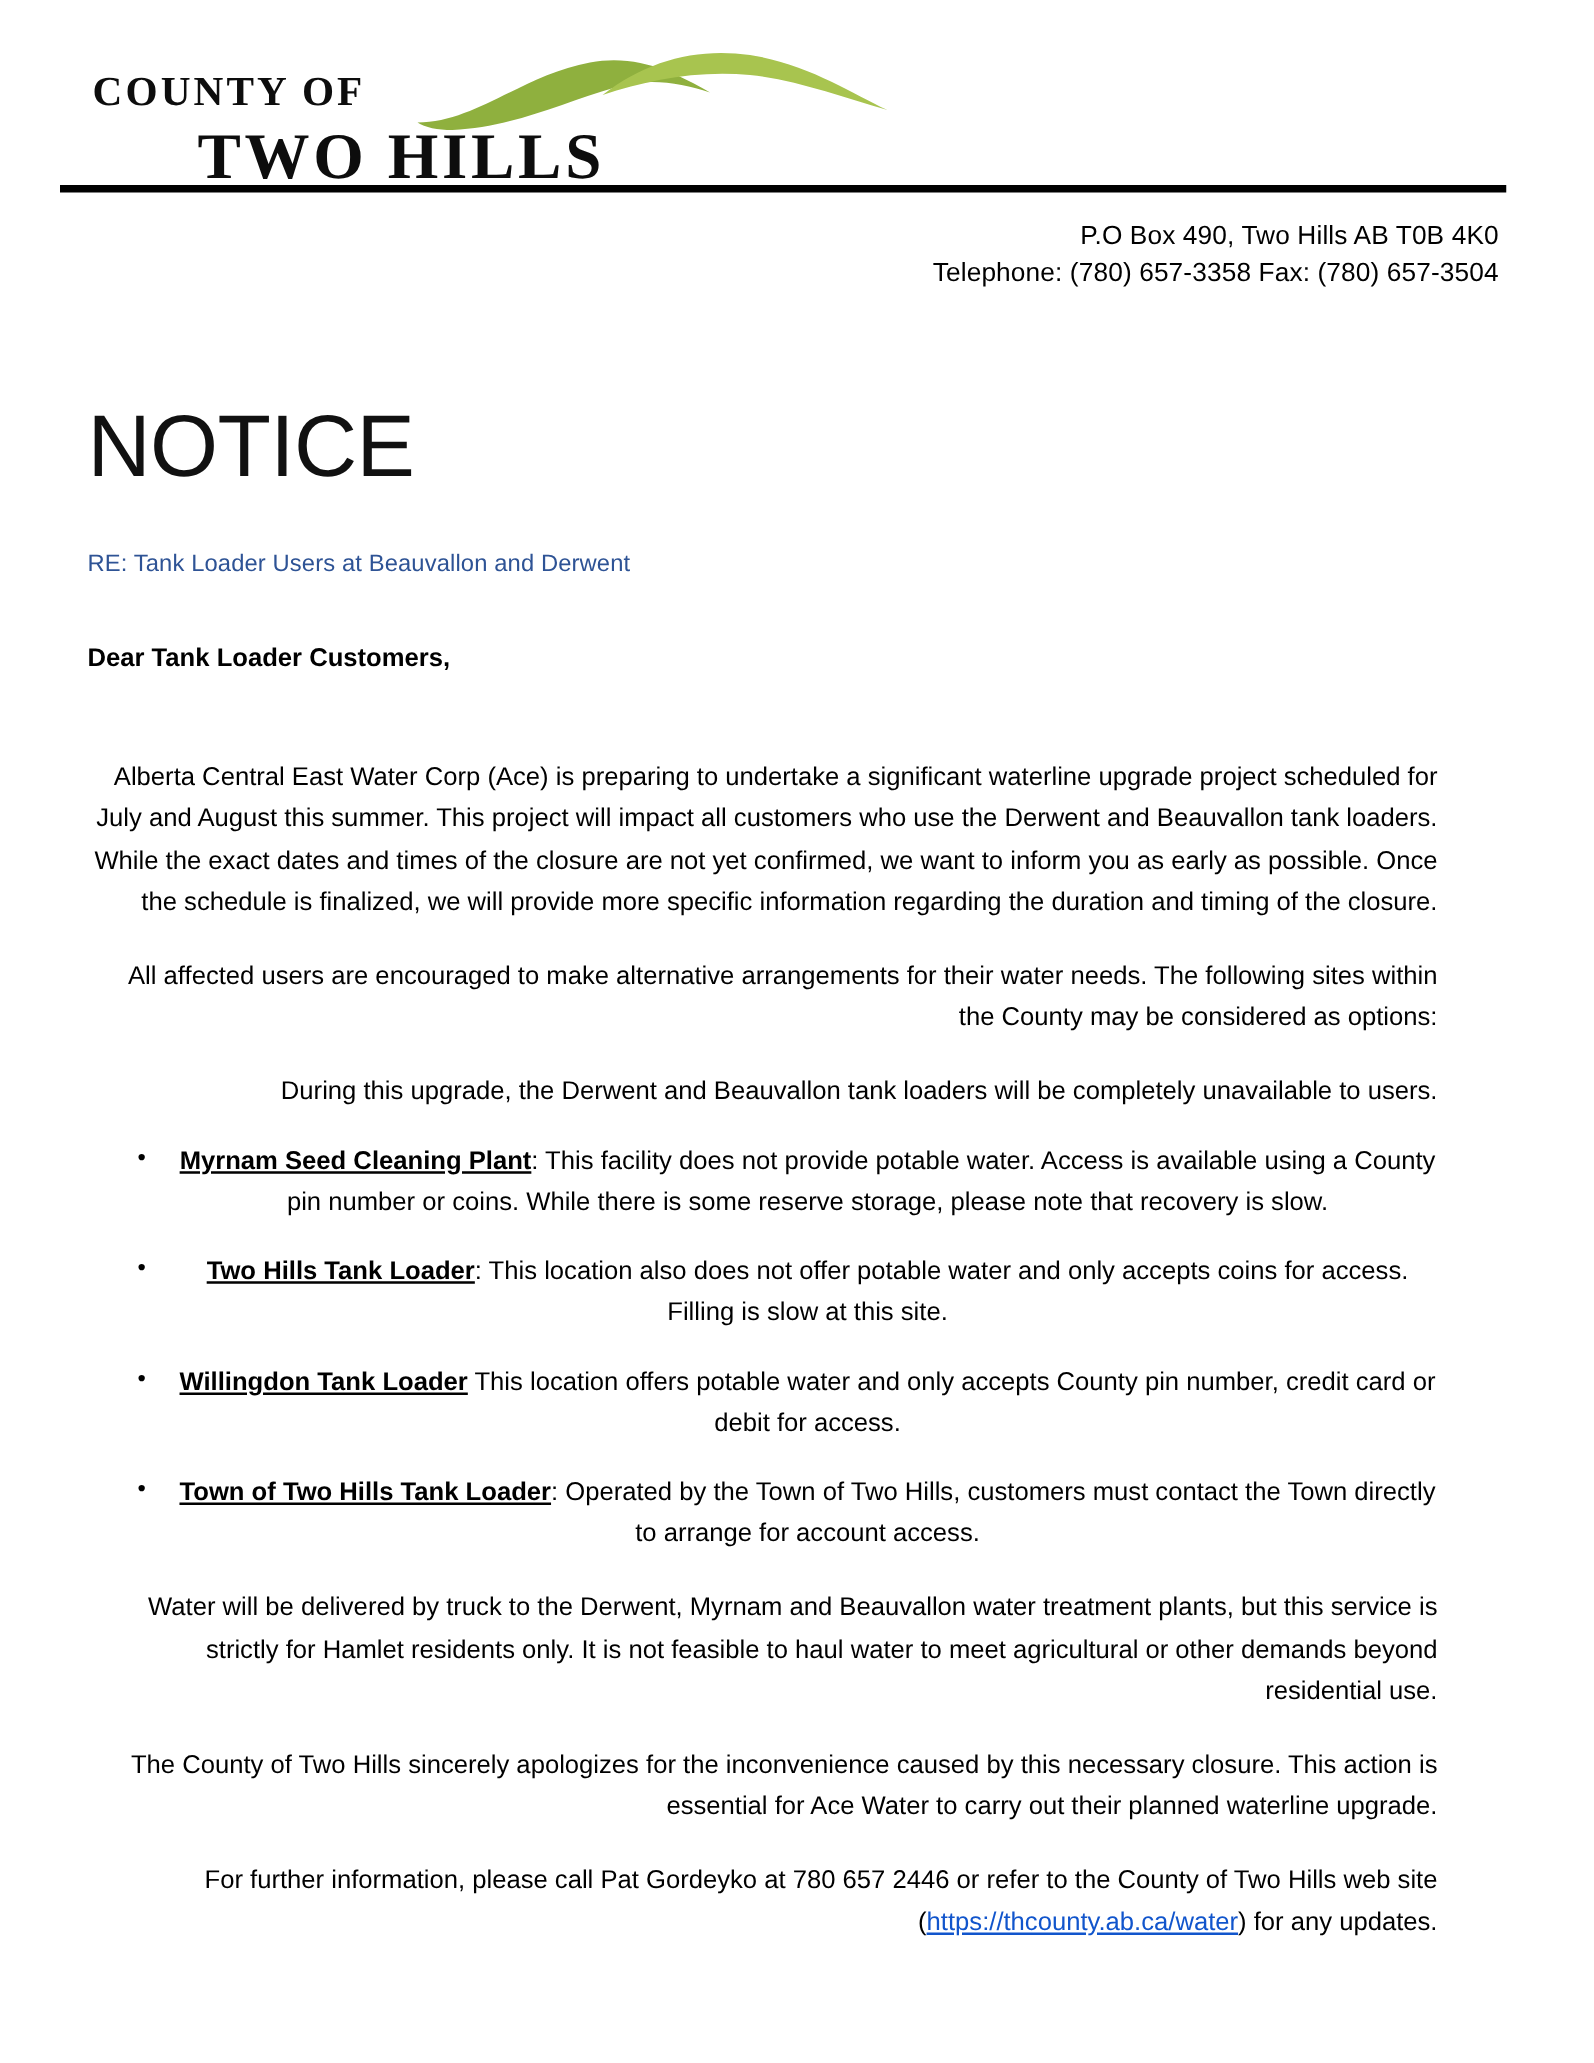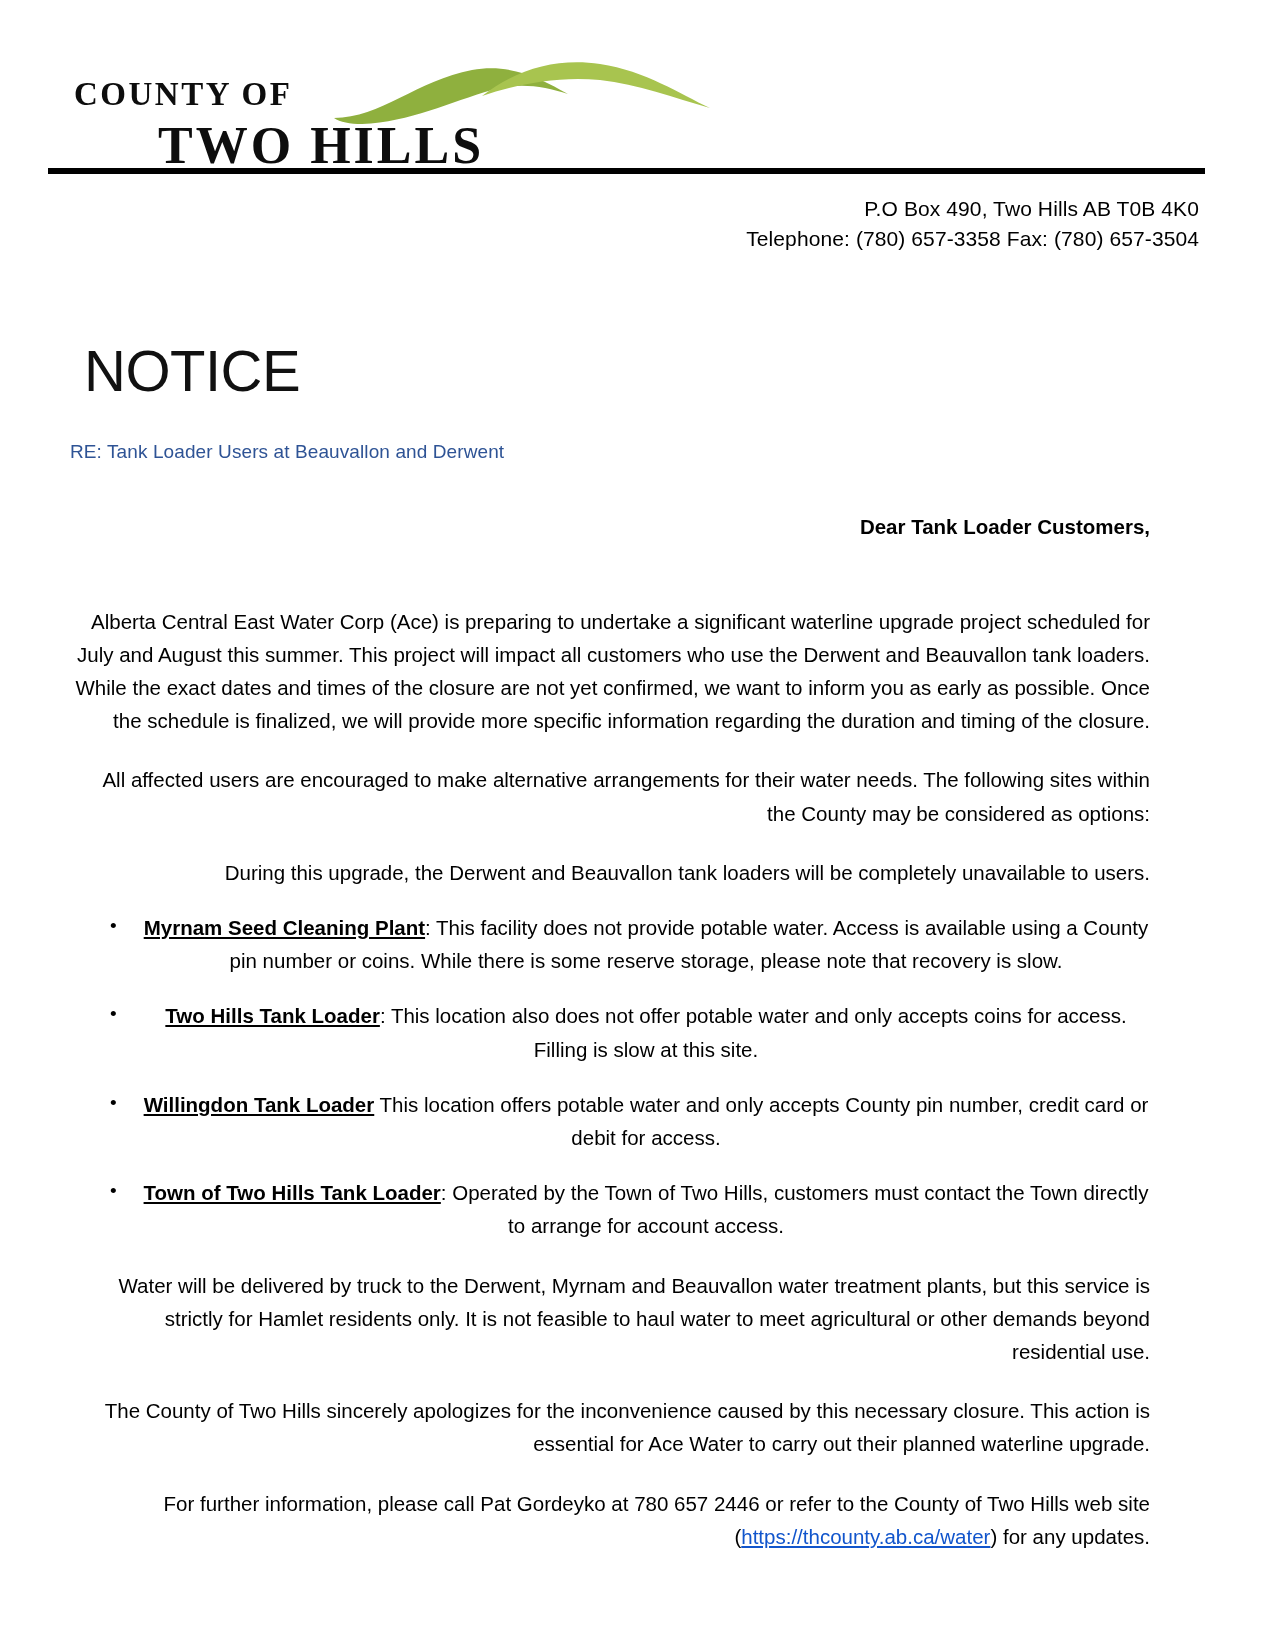--- a/index.html
+++ b/index.html
@@ -23,21 +23,20 @@
     height: 1650px;
     background: #ffffff;
     box-sizing: border-box;
   }
 
   
   .letterhead {
     position: relative;
     padding: 28px 0 0 0;
     height: 130px;
-    margin-top: 20px;
   }
   .logo-block {
     position: relative;
     margin-left: 70px;
     width: 640px;
     height: 110px;
   }
   .logo-county {
     position: absolute;
     left: 4px;
@@ -85,39 +84,37 @@
     letter-spacing: 0.1px;
   }
 
   
   .content {
     margin: 0 125px 0 70px;
   }
   .notice-title {
     margin-top: 86px;
     font-family: "Liberation Sans", sans-serif;
-    font-size: 58px;
+    font-size: 70px;
     font-weight: 400;
     letter-spacing: -0.5px;
     color: #111111;
     line-height: 1.05;
-    margin-left: 14px;
   }
   .re-line {
     margin-top: 38px;
     font-size: 19px;
     color: #2E5395;
     letter-spacing: 0.1px;
   }
   .salutation {
     margin-top: 52px;
     font-size: 20.5px;
     font-weight: bold;
     color: #000000;
-    text-align: right;
   }
 
   .para {
     margin-top: 26px;
     font-size: 20.5px;
     line-height: 1.62;
     color: #000000;
     text-align: right;
   }
   .para.first {

